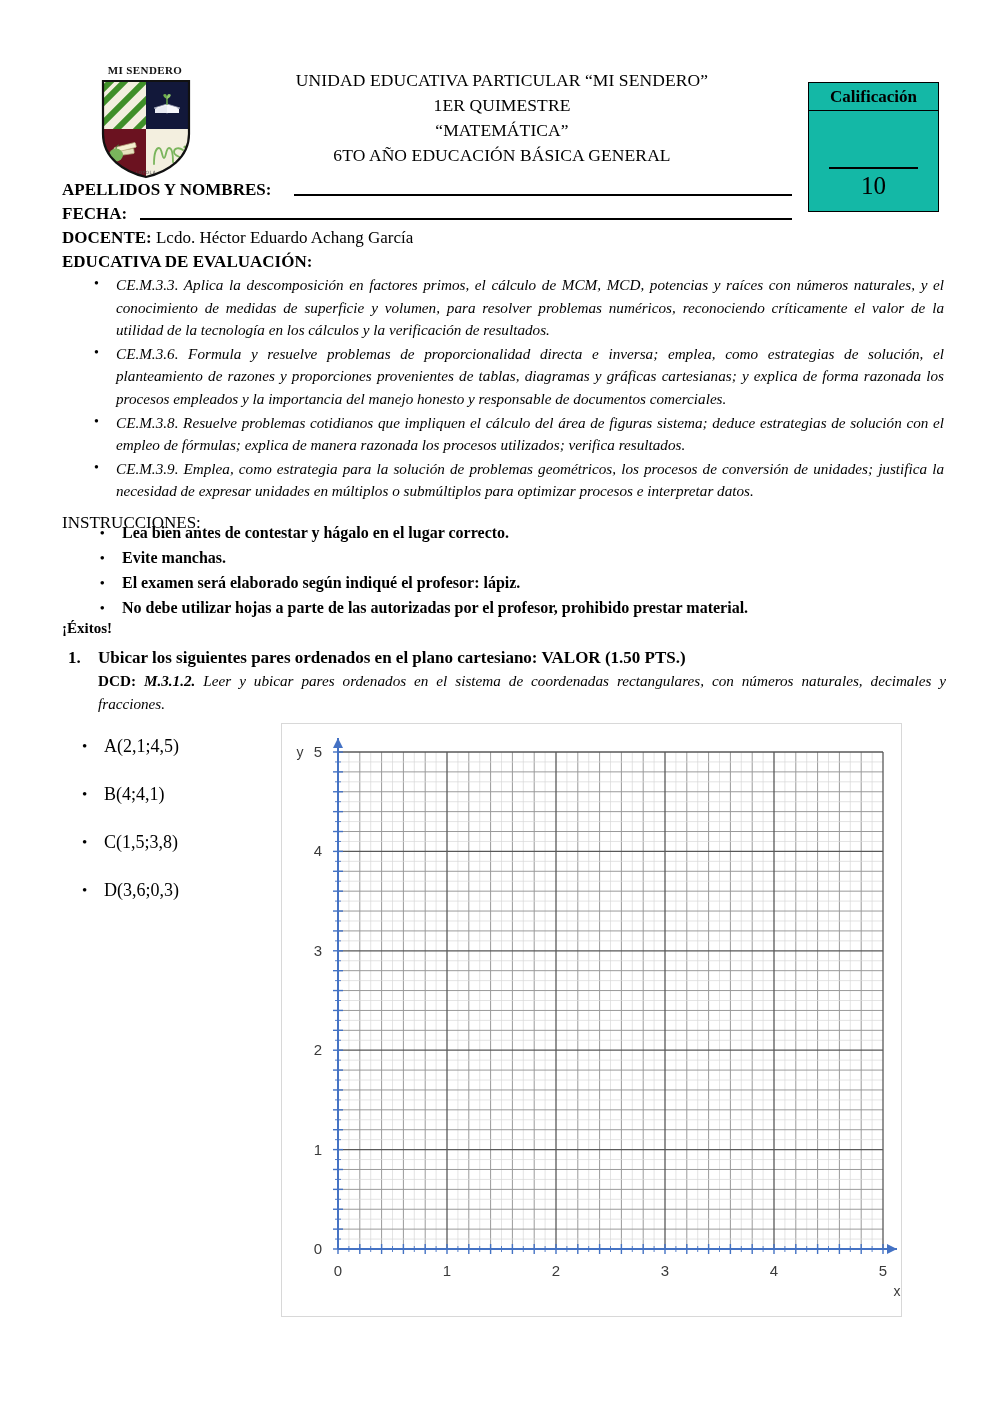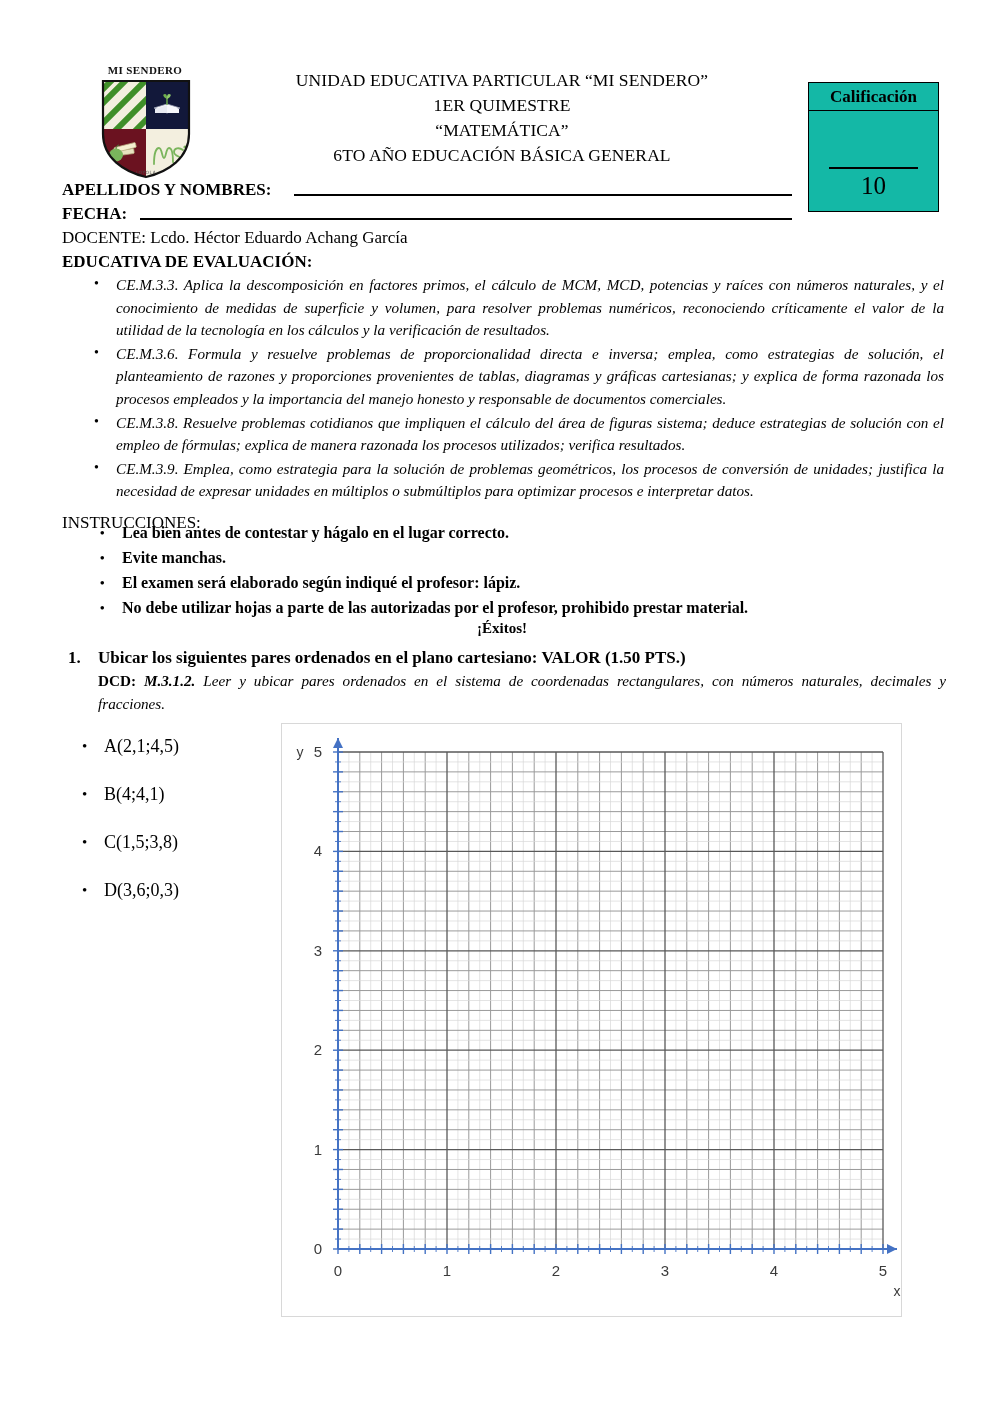--- a/index.html
+++ b/index.html
@@ -117,21 +117,21 @@
     height: 16px;
     border-bottom: 2px solid #000;
   }
 
   .plainrow {
     position: absolute;
     left: 62px;
     width: 880px;
     font-size: 17px;
   }
-  .plainrow b { font-weight: normal; }
+  .plainrow b { font-weight: bold; }
 
   
   .criteria {
     position: absolute;
     left: 88px; top: 262px;
     width: 856px;
   }
   .crit-item {
     position: relative;
     padding-left: 28px;
@@ -163,21 +163,21 @@
   }
   .instr-item .bul {
     position: absolute;
     left: 36px; top: 0;
     font-size: 13px;
   }
   .exitos {
     position: absolute;
     left: 62px; top: 608px;
     width: 880px;
-    text-align: center;
+    text-align: left;
     font-weight: bold;
     font-size: 15px;
   }
 
   
   .q1 {
     position: absolute;
     left: 62px; top: 634px;
     width: 884px;
   }

